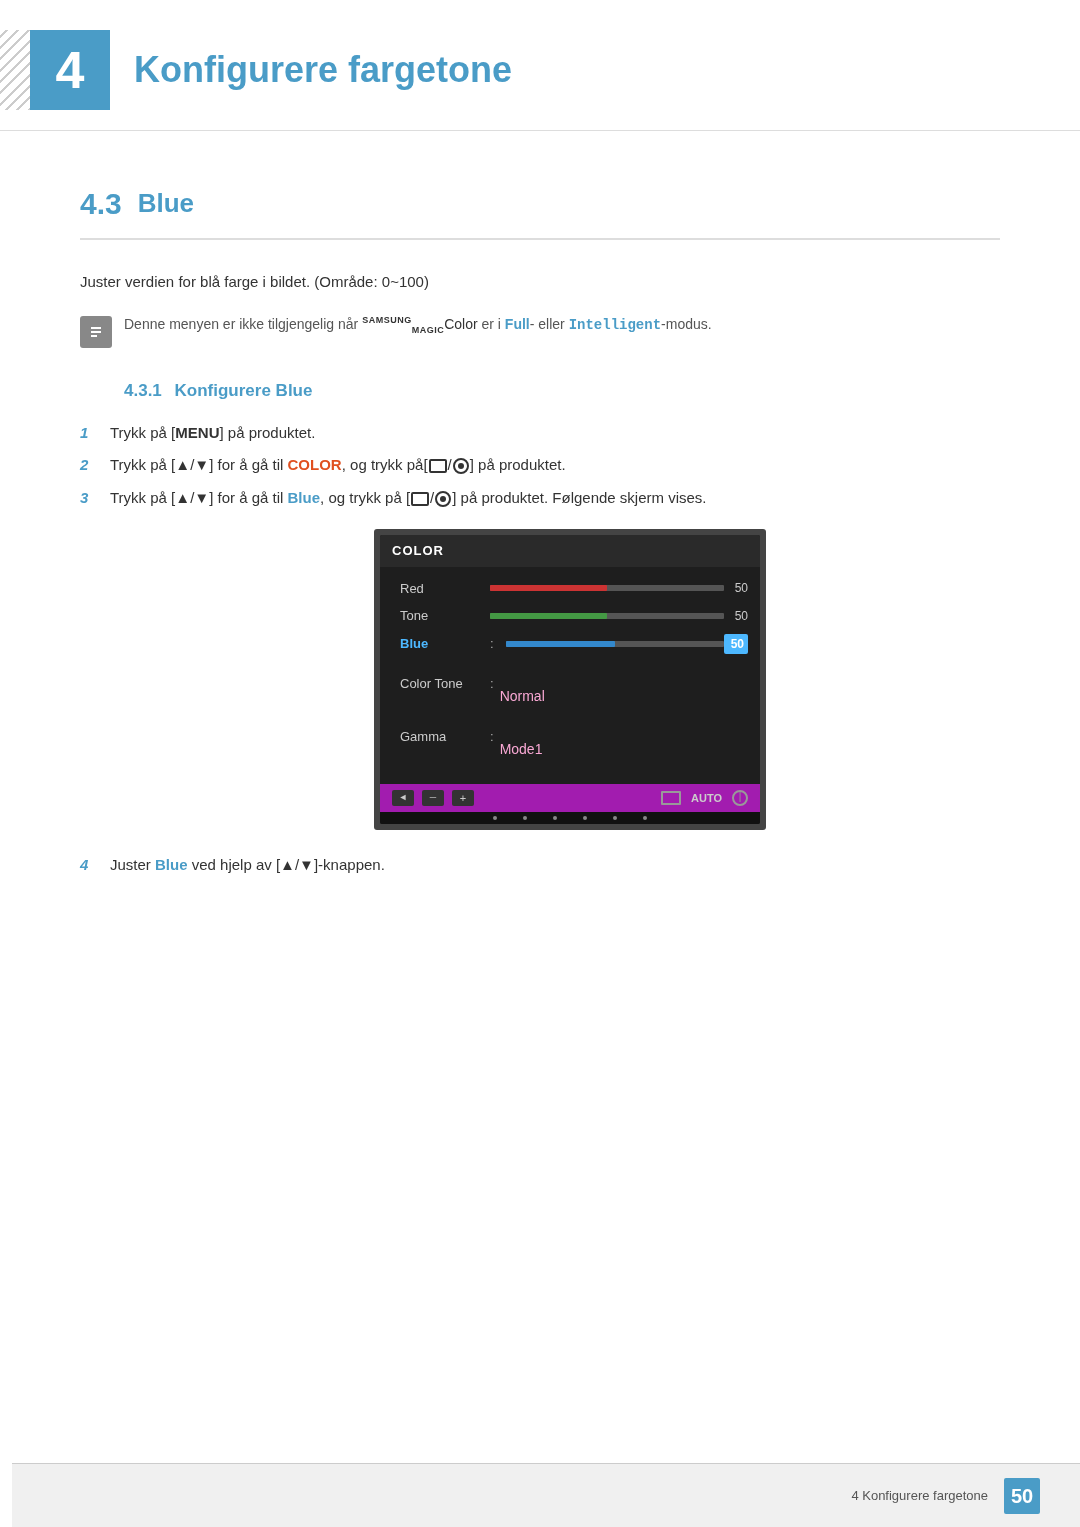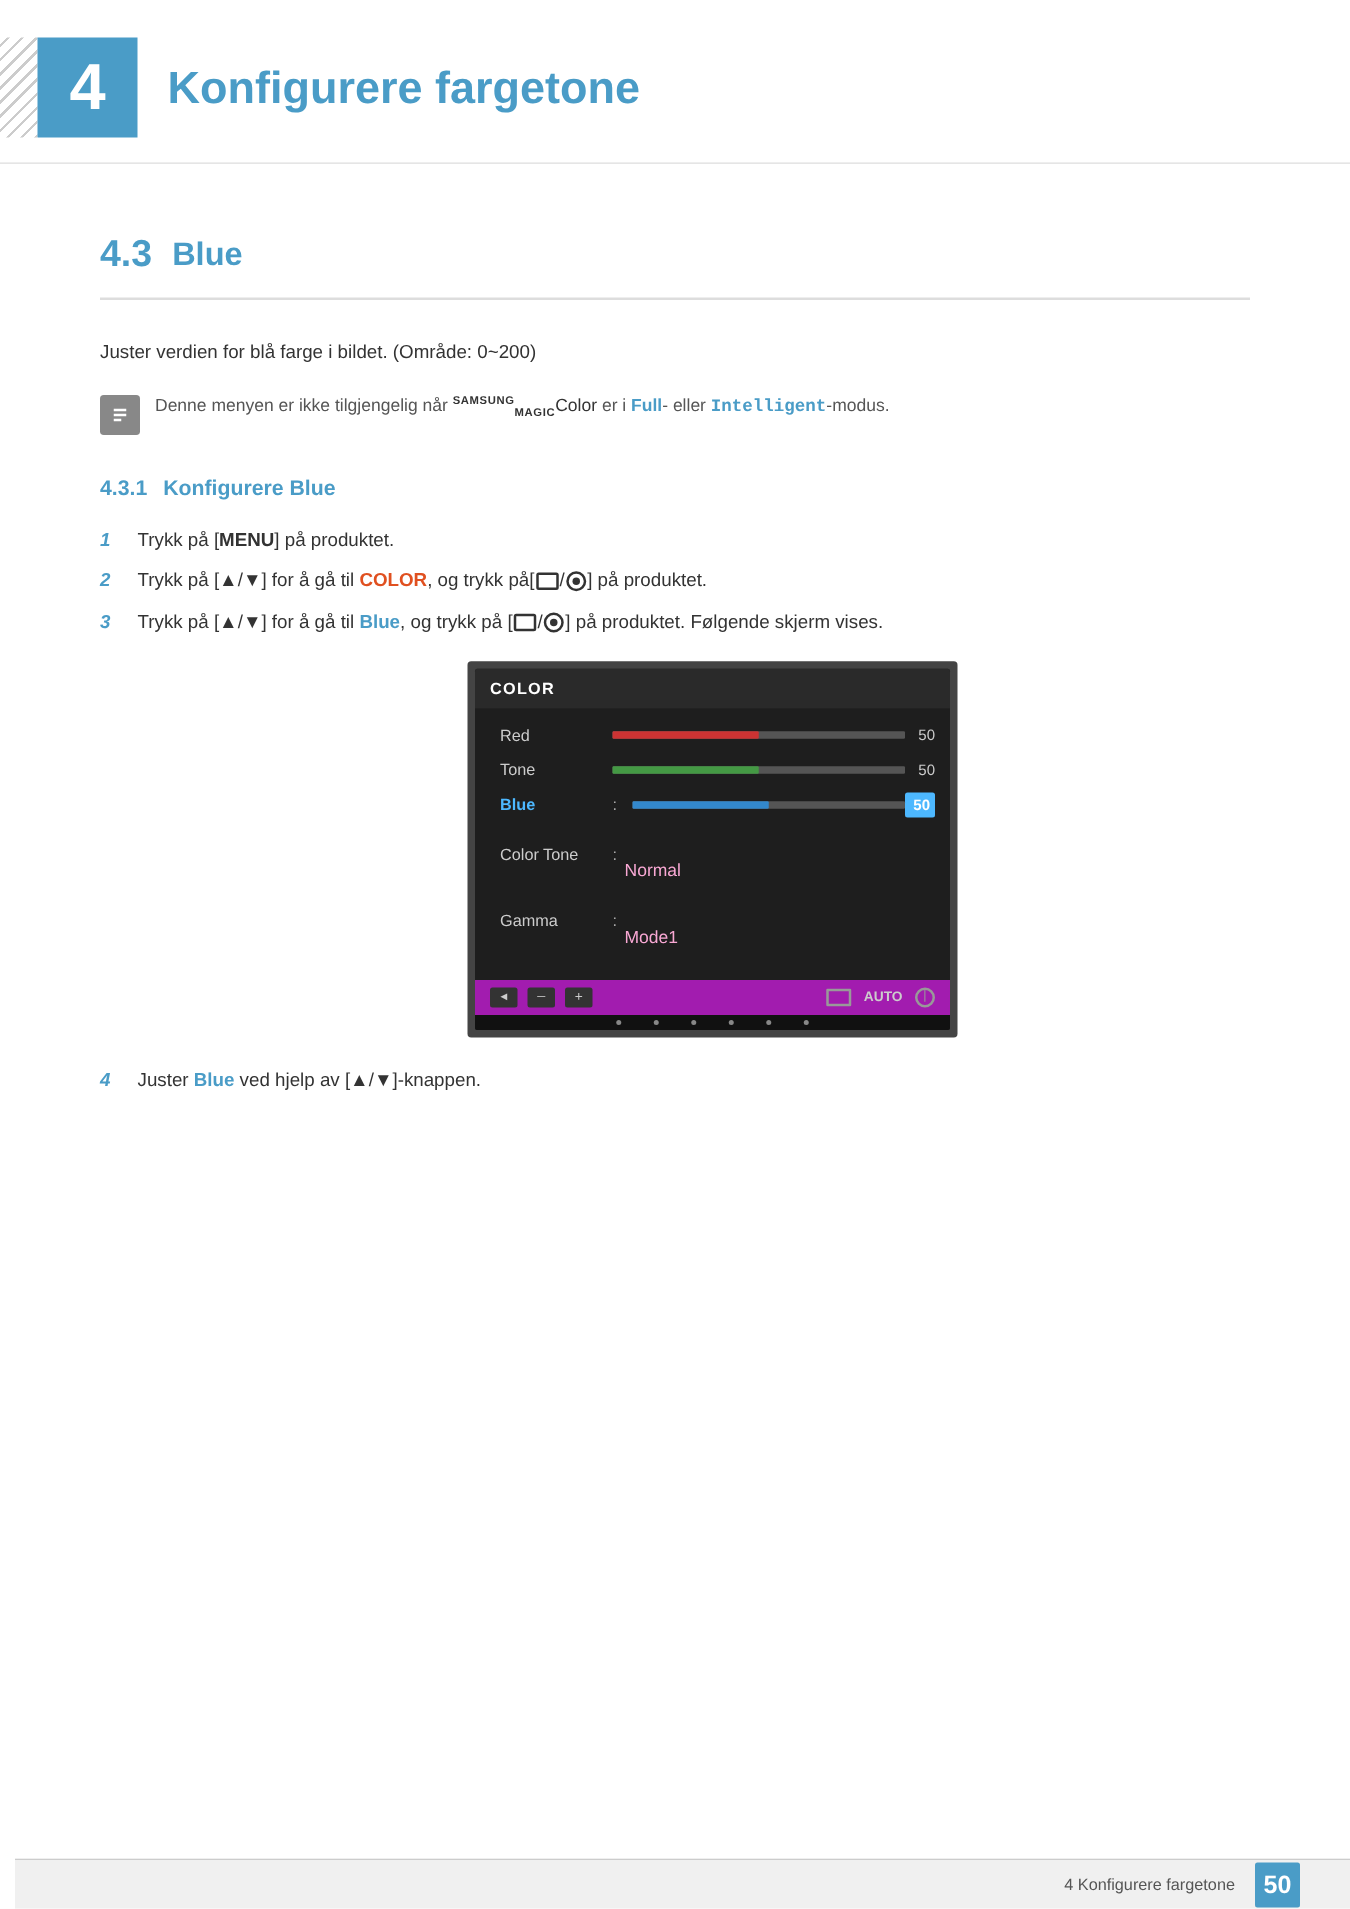--- a/index.html
+++ b/index.html
@@ -148,20 +148,21 @@
     
     .subsection-heading {
       font-size: 17px;
       font-weight: bold;
       color: #4a9cc7;
       margin: 24px 0 18px 0;
     }
 
     .subsection-number {
       margin-right: 8px;
+      margin-left: 44px;
     }
 
     
     .steps-list {
       list-style: none;
       margin-bottom: 20px;
     }
 
     .step-item {
       display: flex;
@@ -447,21 +448,21 @@
     .step4-container {
       margin-top: 8px;
     }
 
     
     .page-footer {
       position: absolute;
       bottom: 0;
       left: 12px;
       right: 0;
-      height: 40px;
+      height: 64px;
       background: #f0f0f0;
       display: flex;
       align-items: center;
       justify-content: flex-end;
       padding: 12px 40px;
       gap: 16px;
       border-top: 1px solid #cccccc;
     }
 
     .footer-text {
@@ -509,21 +510,21 @@
   <h1 class="chapter-title">Konfigurere fargetone</h1>
 </div>
 
 <div class="content">
 
   <div class="section-heading">
     <span class="section-number">4.3</span>
     <span class="section-title">Blue</span>
   </div>
 
-  <p class="body-text">Juster verdien for blå farge i bildet. (Område: 0~200)</p>
+  <p class="body-text">Juster verdien for blå farge i bildet. (Område: 0~100)</p>
 
   <div class="note-box">
     <div class="note-icon">
       <svg width="20" height="20" viewBox="0 0 20 20" fill="none">
         <rect x="2" y="2" width="16" height="16" rx="2" fill="#888"></rect>
         <rect x="5" y="5" width="10" height="2" fill="white"></rect>
         <rect x="5" y="9" width="10" height="2" fill="white"></rect>
         <rect x="5" y="13" width="6" height="2" fill="white"></rect>
       </svg>
     </div>

